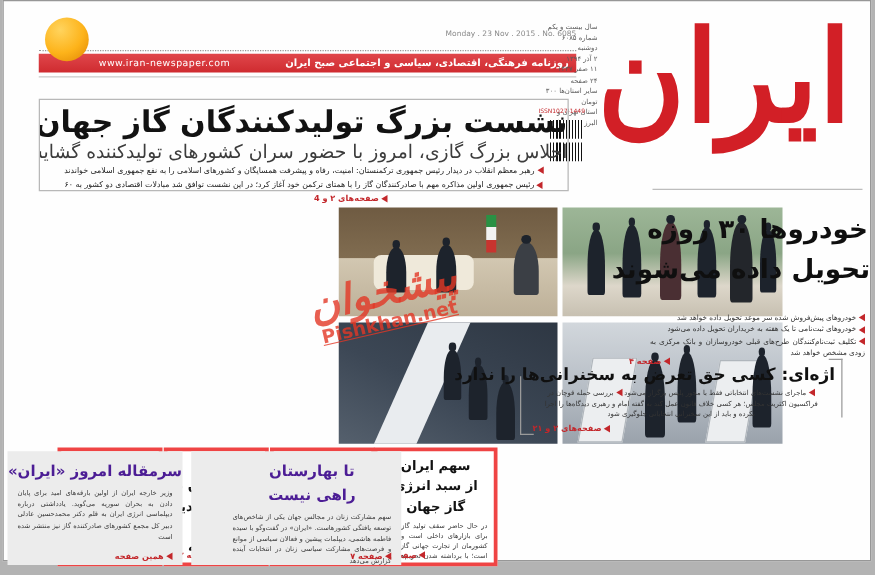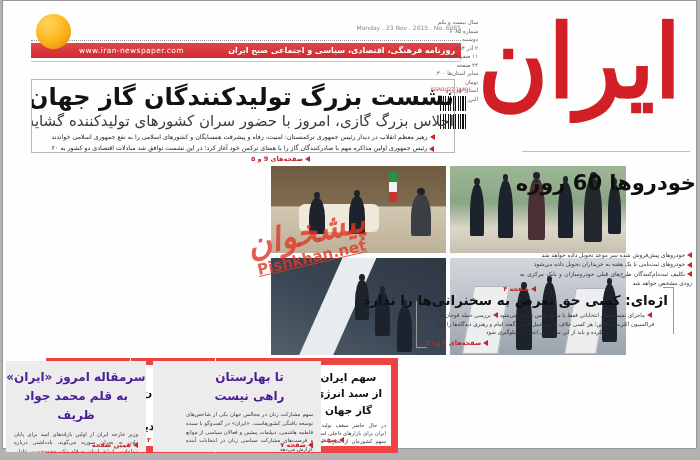--- a/index.html
+++ b/index.html
@@ -68,21 +68,21 @@
   
   .ejei{right:28px;top:288px;width:246px;height:57px;text-align:center;}
   .ejei .cor-tr{position:absolute;right:-6px;top:-2px;width:10px;height:46px;
     border-right:1px solid #9a9a9a;border-top:1px solid #9a9a9a;}
   .ejei .cor-bl{position:absolute;left:-6px;bottom:-2px;width:10px;height:46px;
     border-left:1px solid #9a9a9a;border-bottom:1px solid #9a9a9a;}
   .ejei-h{font-size:13.5px;font-weight:bold;color:#101010;white-space:nowrap;margin-top:3px;}
   .ejei-b{font-size:5.5px;color:#333;line-height:1.55;margin-top:3px;padding:0 8px;}
   .ejei-ref{position:absolute;left:4px;bottom:-1px;}
   
-  .bbox{top:357px;height:95px;background:#fff;border:7px solid #ef4444;box-sizing:border-box;
+  .bbox{top:357px;height:95px;background:#fff;border:3px solid #ef4444;box-sizing:border-box;
     text-align:center;overflow:hidden;}
   .bbox .t{font-size:10.5px;font-weight:bold;color:#111;line-height:1.55;margin-top:4px;}
   .bbox .b{font-size:5.3px;color:#3a3a3a;line-height:1.55;text-align:justify;padding:3px 5px 0;}
   .bbox .r{position:absolute;left:5px;bottom:2px;}
   .bb0{right:298px;width:99px;}
   .bb1{right:383px;width:84px;right:auto;left:213px;}
   .bb2{left:128px;width:84px;}
   .bb3{left:43px;width:84px;}
   
   .gbox{top:360px;height:91px;background:#ececec;text-align:center;overflow:hidden;}
@@ -124,21 +124,21 @@
     <div class="abs issn">ISSN1027-1449</div>
     <div class="abs barcode"></div>
     <div class="abs barcode barcode2"></div>
 
     <div class="abs leadbox">
       <div class="lead-h">نشست بزرگ تولیدکنندگان گاز جهان در تهران</div>
       <div class="lead-sub">اجلاس بزرگ گازی، امروز با حضور سران کشورهای تولیدکننده گشایش می‌یابد</div>
       <div class="lead-b"><span class="fm"></span><span>رهبر معظم انقلاب در دیدار رئیس جمهوری ترکمنستان: امنیت، رفاه و پیشرفت همسایگان و کشورهای اسلامی را به نفع جمهوری اسلامی خواندند</span></div>
       <div class="lead-b"><span class="fm"></span><span>رئیس جمهوری اولین مذاکره مهم با صادرکنندگان گاز را با همتای ترکمن خود آغاز کرد؛ در این نشست توافق شد مبادلات اقتصادی دو کشور به ۶۰ میلیارد دلار در ۱۰ سال آینده برسد</span></div>
     </div>
-    <div class="abs pref lead-ref"><span class="fm"></span><span>صفحه‌های 9 و ۵</span></div>
+    <div class="abs pref lead-ref"><span class="fm"></span><span>صفحه‌های ۲ و 4</span></div>
 
     <div class="abs photo p-tl">
       <div class="couch"></div>
       <div class="iranflag"></div>
       <div class="person" style="left:38px;top:32px;width:16px;height:36px;"></div>
       <div class="person" style="left:78px;top:30px;width:16px;height:38px;"></div>
       <div class="person" style="left:140px;top:28px;width:20px;height:42px;background:#3b3f45;"></div>
     </div>
     <div class="abs photo p-tr">
       <div class="person" style="left:20px;top:18px;width:14px;height:52px;"></div>
@@ -162,21 +162,22 @@
       <div class="person" style="left:152px;top:26px;width:15px;height:58px;"></div>
     </div>
 
     <div class="abs wm">
       <div class="t">پیشخوان</div>
       <div class="u">Pishkhan.net</div>
     </div>
 
     <div class="abs rc-rule"></div>
     <div class="abs rc-h">
-      <div>خودروها 60 روزه</div>
+      <div>خودروها ۳۰ روزه</div>
+      <div>تحویل داده می‌شوند</div>
     </div>
     <div class="abs rc-body">
       <div><span class="fm"></span><span>خودروهای پیش‌فروش شده سر موعد تحویل داده خواهد شد</span></div>
       <div><span class="fm"></span><span>خودروهای ثبت‌نامی تا یک هفته به خریداران تحویل داده می‌شود</span></div>
       <div><span class="fm"></span><span>تکلیف ثبت‌نام‌کنندگان طرح‌های قبلی خودروسازان و بانک مرکزی به زودی مشخص خواهد شد</span></div>
     </div>
     <div class="abs pref rc-ref"><span class="fm"></span><span>صفحه ۴</span></div>
 
     <div class="abs ejei">
       <div class="cor-tr"></div>
@@ -230,20 +231,19 @@
       <div class="t">
         <div>تا بهارستان</div>
           <div>راهی نیست</div>
       </div>
       <div class="b">سهم مشارکت زنان در مجالس جهان یکی از شاخص‌های توسعه یافتگی کشورهاست. «ایران» در گفت‌وگو با سیده فاطمه هاشمی، دیپلمات پیشین و فعالان سیاسی از موانع و فرصت‌های مشارکت سیاسی زنان در انتخابات آینده گزارش می‌دهد</div>
       <div class="pref r"><span class="fm"></span><span>صفحه ۷</span></div>
     </div>
     <div class="abs gbox gb-edit" style="right:auto;left:3px;width:140px;">
       <div class="t">
         <div>سرمقاله امروز «ایران»</div>
-          <div>به قلم محمد جواد ظریف</div>
       </div>
       <div class="b">وزیر خارجه ایران از اولین بارقه‌های امید برای پایان دادن به بحران سوریه می‌گوید. یادداشتی درباره دیپلماسی انرژی ایران به قلم دکتر محمدحسین عادلی دبیر کل مجمع کشورهای صادرکننده گاز نیز منتشر شده است</div>
       <div class="pref r"><span class="fm"></span><span>همین صفحه</span></div>
     </div>
 
   </div>
 </div>
 
 </body></html>

